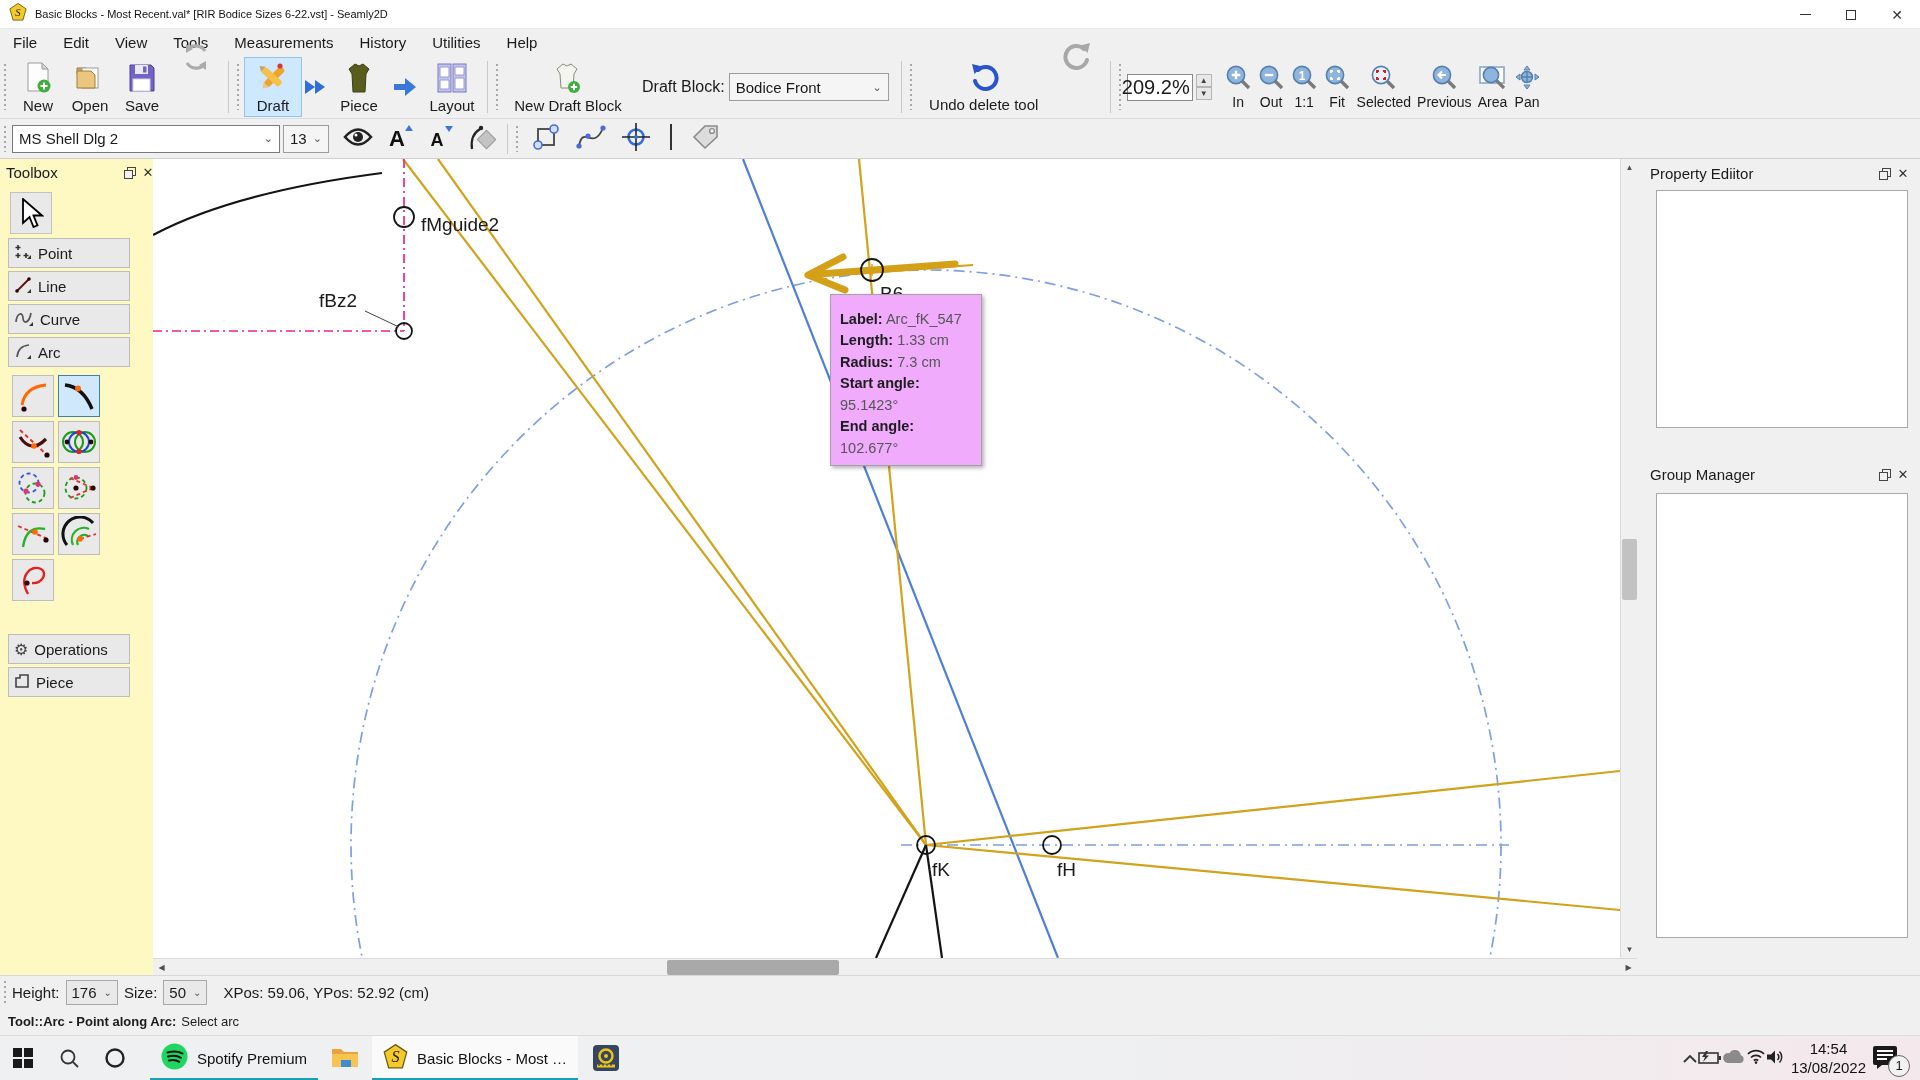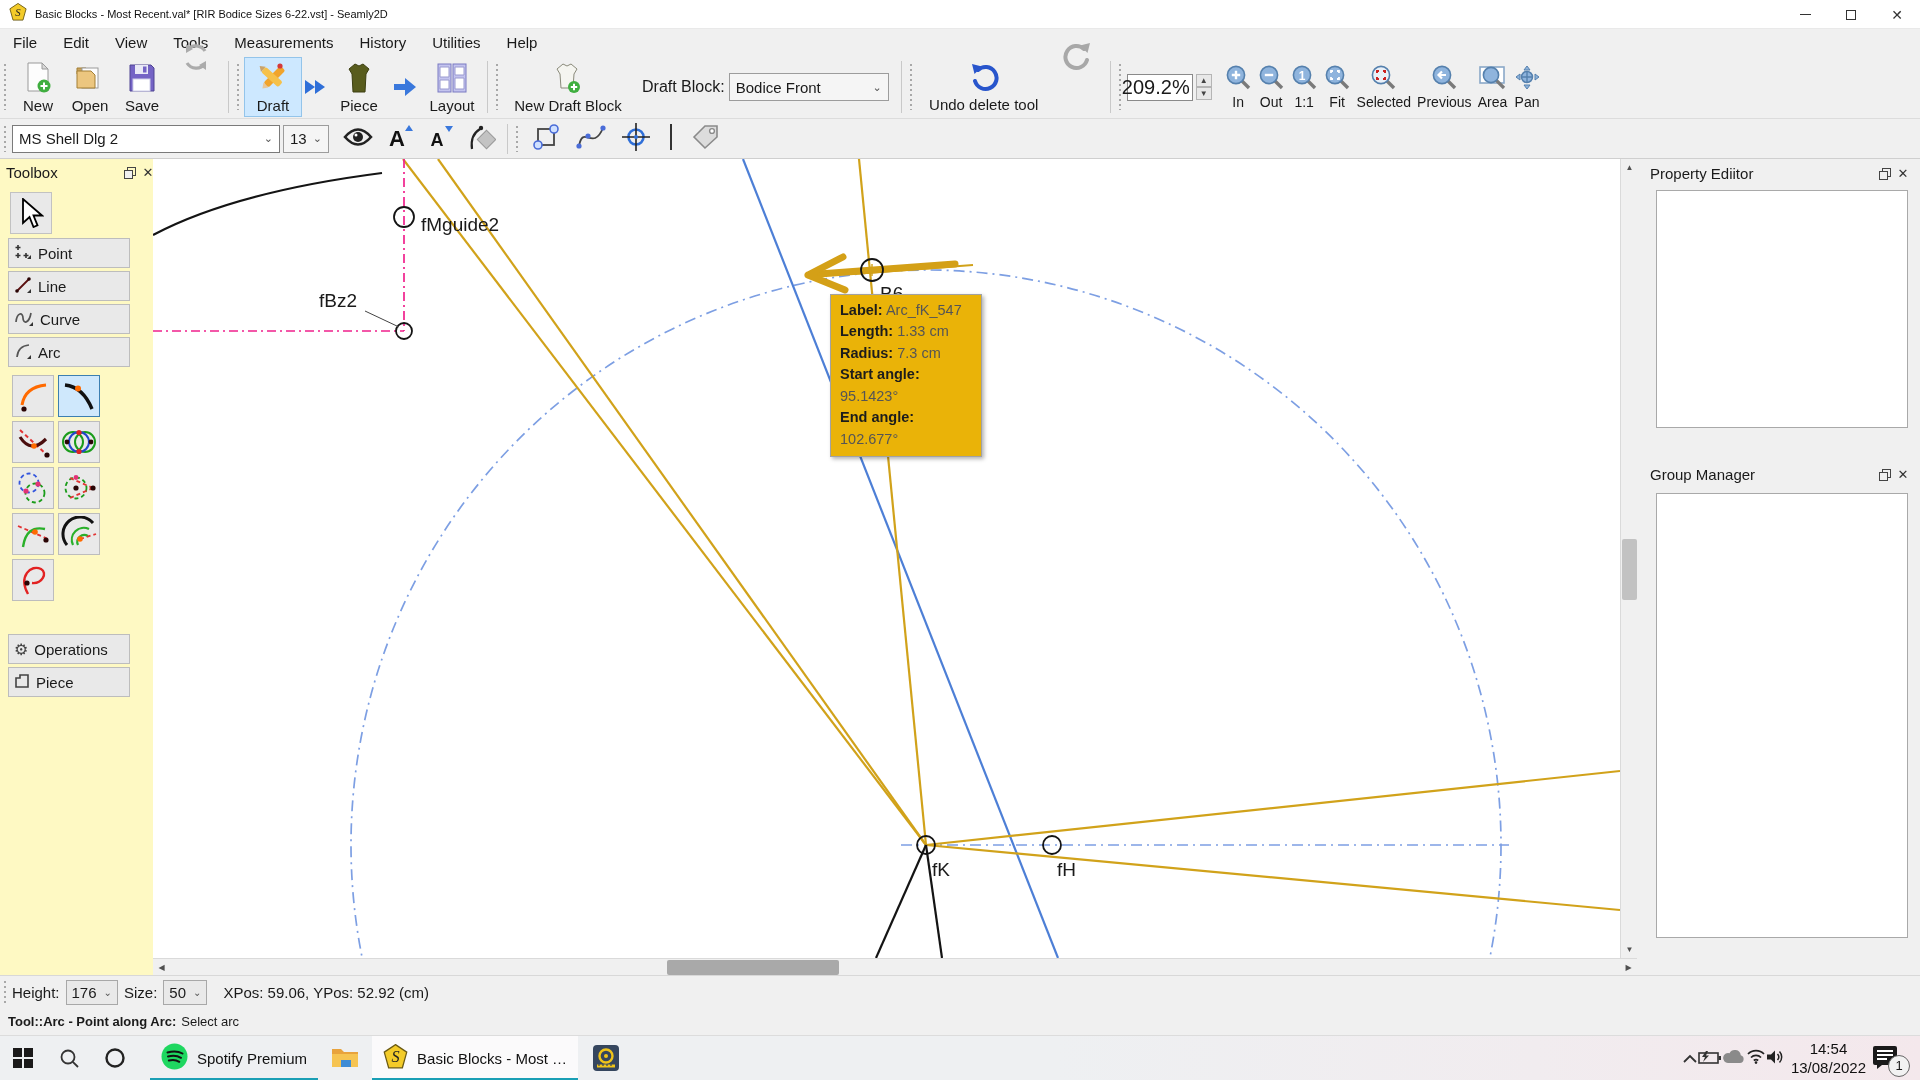--- a/index.html
+++ b/index.html
@@ -48,21 +48,21 @@
   .panel-head .ttl { flex:1; }
   .phbtn { width:18px; height:18px; display:flex; align-items:center; justify-content:center; color:#333; font-size:13px; }
   .sel-btn { position:absolute; left:10px; top:33px; width:42px; height:42px; background:#e9e9e9; border:1px solid #c2c2c2; display:flex; align-items:center; justify-content:center; }
   .cat { position:absolute; left:8px; width:122px; height:30px; background:#e9e9e9; border:1px solid #bdbdbd; display:flex; align-items:center; gap:6px; font-size:15px; padding:0 5px; }
   .tool { position:absolute; width:42px; height:42px; background:#e9e9e9; border:1px solid #bdbdbd; display:flex; align-items:center; justify-content:center; }
   .tool.selected { background:#cfe8fc; border:1px solid #3c7fb1; }
 
   
   .canvas { left:153px; top:159px; width:1467px; height:799px; background:#ffffff; overflow:hidden; }
   .pt-label { font-size:19px; fill:#1a1a1a; font-family:"Liberation Sans",sans-serif; }
-  .tooltip { position:absolute; left:677px; top:135px; width:152px; background:#eab308; border:1px solid #a2a2a2; box-shadow:2px 2px 4px rgba(0,0,0,.3); padding:5px 9px 6px 9px; font-size:14.5px; line-height:1.48; }
+  .tooltip { position:absolute; left:677px; top:135px; width:152px; background:#f0abfc; border:1px solid #a2a2a2; box-shadow:2px 2px 4px rgba(0,0,0,.3); padding:14px 9px 6px 9px; font-size:14.5px; line-height:1.48; }
   .tooltip b { color:#1c1c1c; }
   .tooltip span.v { color:#555; }
   .sb-v { left:1620px; top:159px; width:17px; height:799px; background:#f0f0f0; border-left:1px solid #dadada; }
   .sb-h { left:153px; top:958px; width:1484px; height:17px; background:#f0f0f0; border-top:1px solid #dadada; }
   .sb-arrow { position:absolute; width:17px; height:17px; display:flex; align-items:center; justify-content:center; font-size:8px; color:#505050; background:#f0f0f0; }
   .sb-thumb-v { position:absolute; left:1px; width:15px; background:#c2c2c2; border-radius:2px; }
   .sb-thumb-h { position:absolute; top:1px; height:15px; background:#a9a9a9; border-radius:2px; }
 
   
   .rpanel-head { left:1642px; width:278px; height:27px; background:#f0f0f0; display:flex; align-items:center; font-size:15px; padding:0 8px; }

